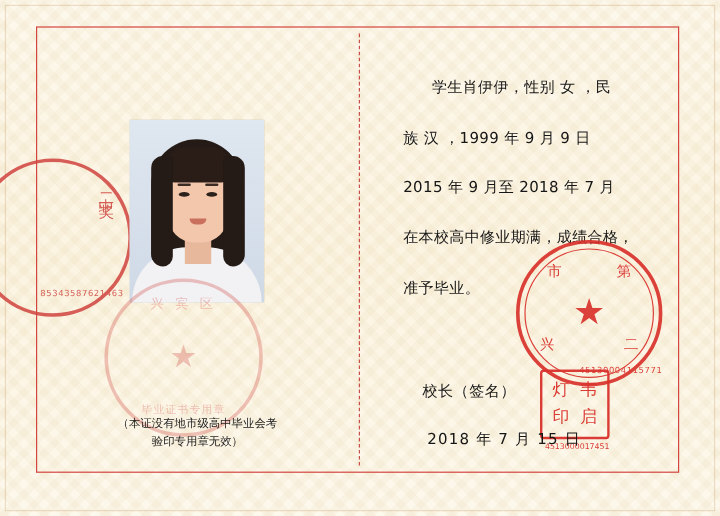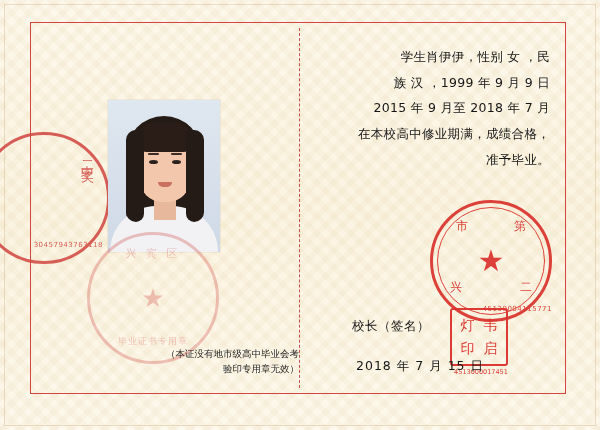--- a/index.html
+++ b/index.html
@@ -215,21 +215,21 @@
     color: #d0443f;
     font-size: 7px;
     letter-spacing: 0.5px;
   }
 
   .left-note {
     position: absolute;
     left: 0;
     right: 0;
     bottom: 18px;
-    text-align: right;
+    text-align: center;
     color: #1d1d1d;
     font-size: 9.5px;
     line-height: 1.6;
     font-family: "DejaVu Sans", sans-serif;
   }
 
   
   .right-page {
     position: absolute;
     left: 300px;
@@ -242,21 +242,21 @@
     position: absolute;
     left: 20px;
     top: 22px;
     width: 230px;
     color: #161616;
     font-size: 12.5px;
     line-height: 2.05;
     font-family: "DejaVu Sans", sans-serif;
     letter-spacing: 0.3px;
   }
-  .body-text p { margin: 0; text-align: right; }
+  .body-text p { margin: 16px; }
   .ind { text-indent: 24px; }
 
   .sign-line {
     position: absolute;
     left: 52px;
     color: #161616;
     font-size: 12.5px;
     letter-spacing: 0.5px;
     font-family: "DejaVu Sans", sans-serif;
   }
@@ -359,21 +359,21 @@
 <div id="certificate">
 
   <div class="paper-edge"></div>
   <div class="red-frame"></div>
   <div class="fold-line"></div>
 
   <div class="left-page">
 
     <div class="edge-stamp">
       <div class="etxt">二 中 奖</div>
-      <div class="enum">30457943763118</div>
+      <div class="enum">85343587621463</div>
     </div>
 
     <div class="photo-wrap">
       <div class="ph-bg"></div>
       <div class="ph-hair-back"></div>
       <div class="ph-shoulders"></div>
       <div class="ph-neck"></div>
       <div class="ph-face"></div>
       <div class="ph-fringe"></div>
       <div class="ph-hair-l"></div>

